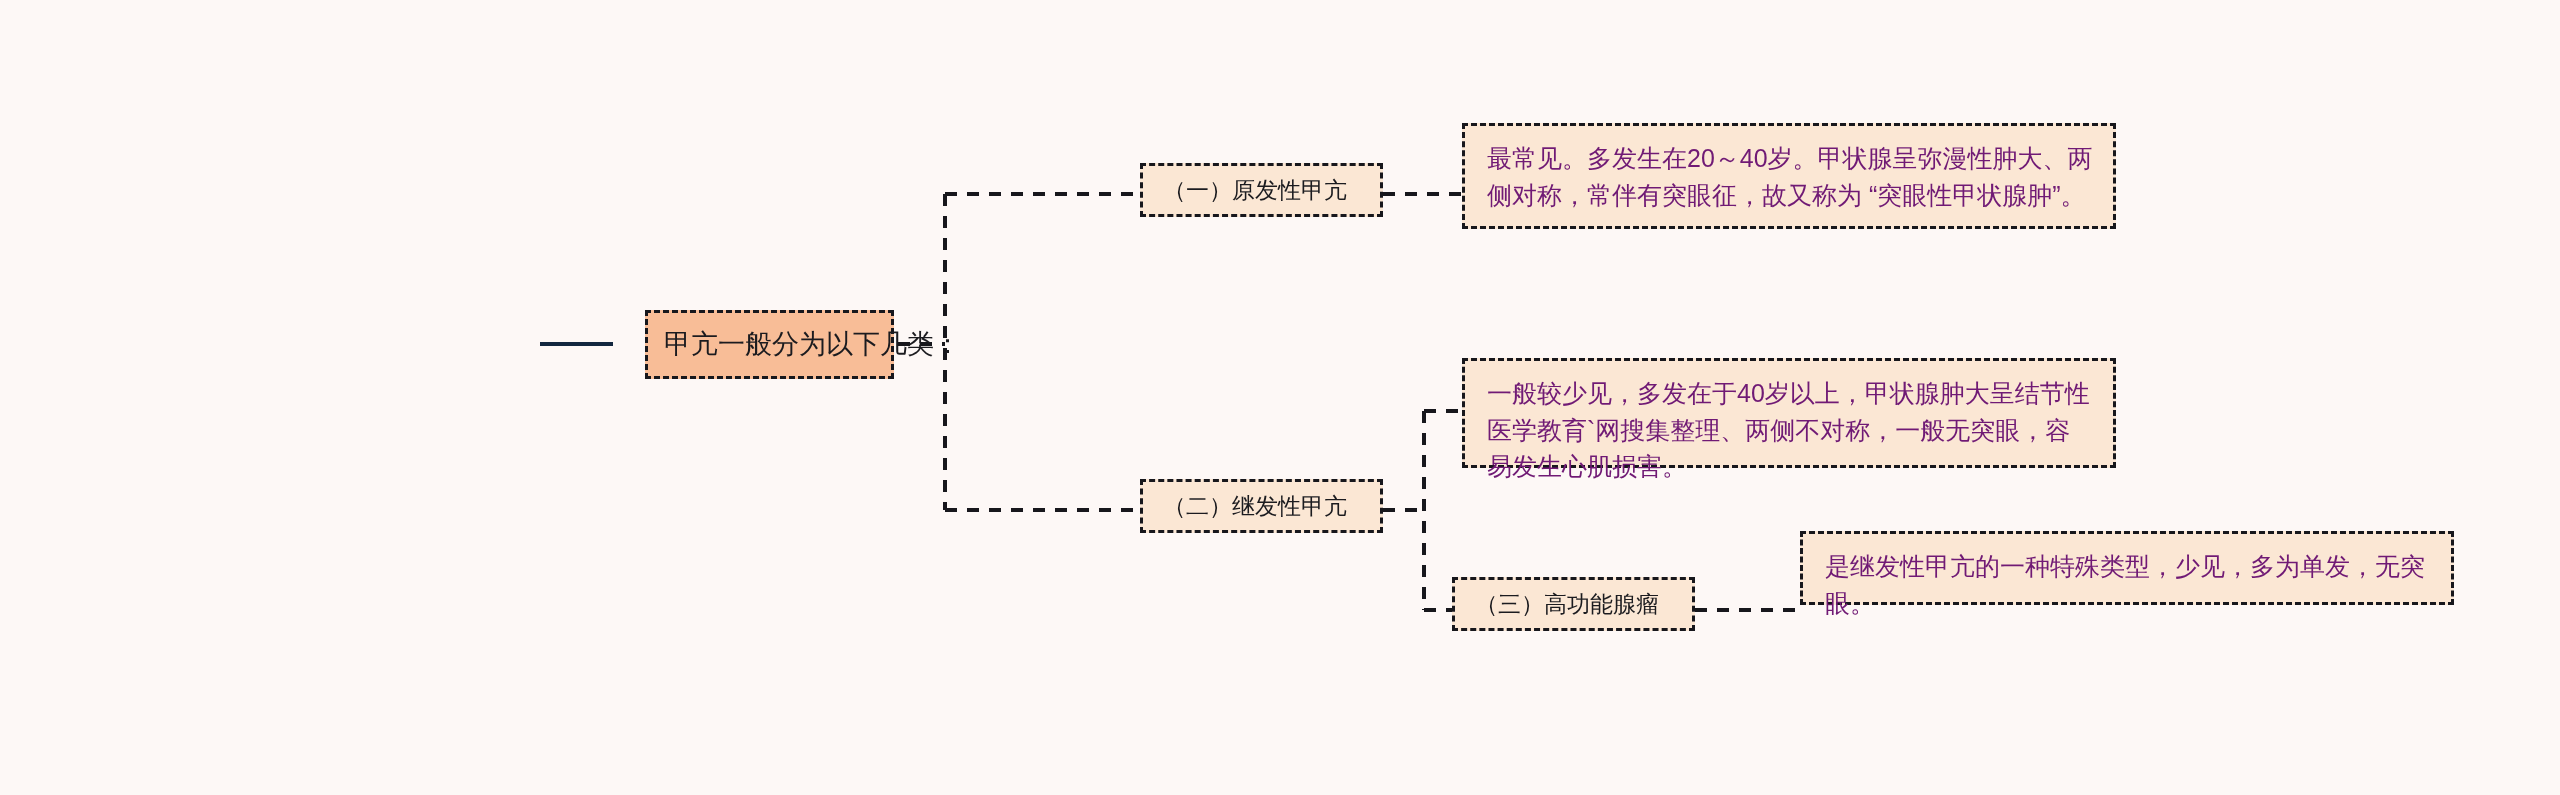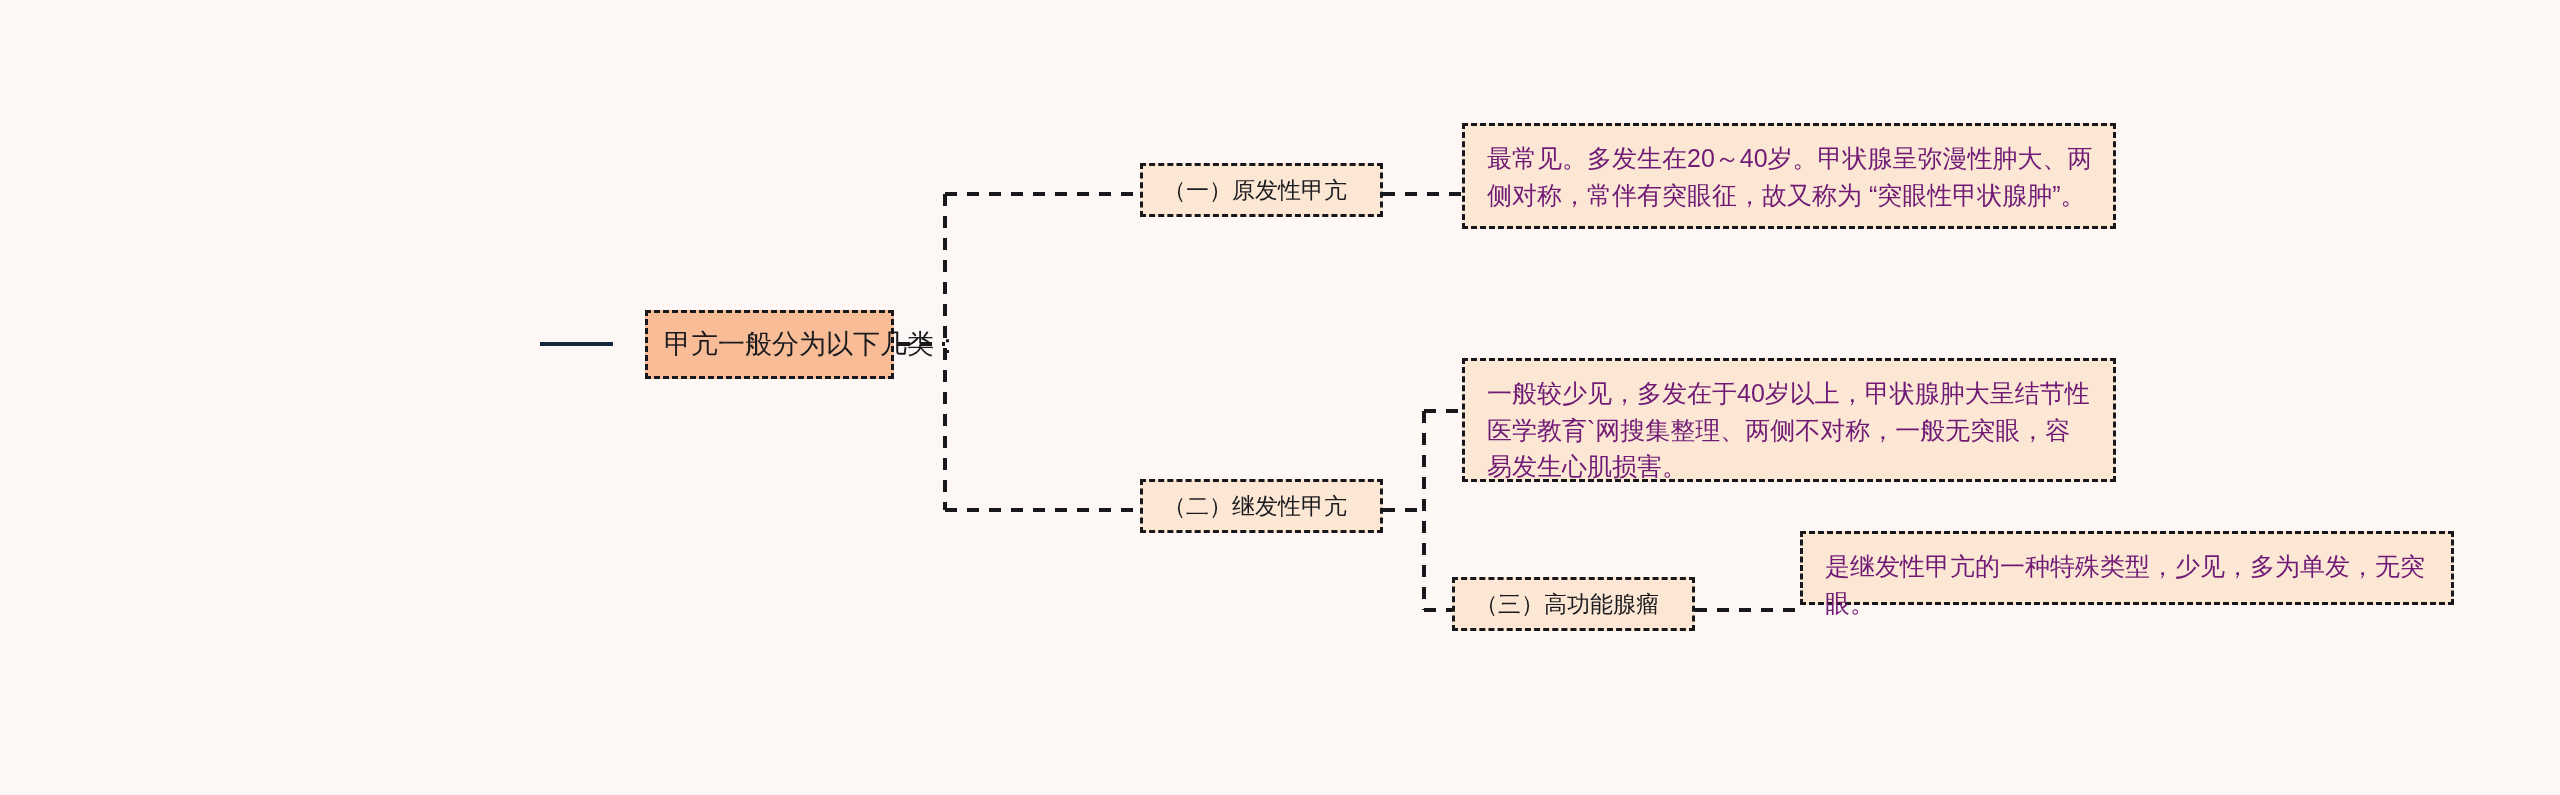--- a/index.html
+++ b/index.html
@@ -102,21 +102,21 @@
     padding: 14px 20px 14px 22px;
   }
   .detail-node .detail-text {
     color: #701a75;
     font-size: 25px;
     line-height: 1.46;
     display: block;
     white-space: pre-line;
   }
   #detail-1 { left: 1462px; top: 123px;  width: 654px; height: 106px; }
-  #detail-2 { left: 1462px; top: 358px;  width: 654px; height: 124px; }
+  #detail-2 { left: 1462px; top: 358px;  width: 654px; height: 110px; }
   #detail-3 { left: 1800px; top: 531px;  width: 654px; height:  74px; }
 </style>
 </head>
 <body>
 
 <div id="mindmap">
 
   <svg class="connectors" viewBox="0 0 2560 795" xmlns="http://www.w3.org/2000/svg">
 
     <path d="M 540 344 L 613 344" fill="none" stroke="#13273f" stroke-width="4"></path>

